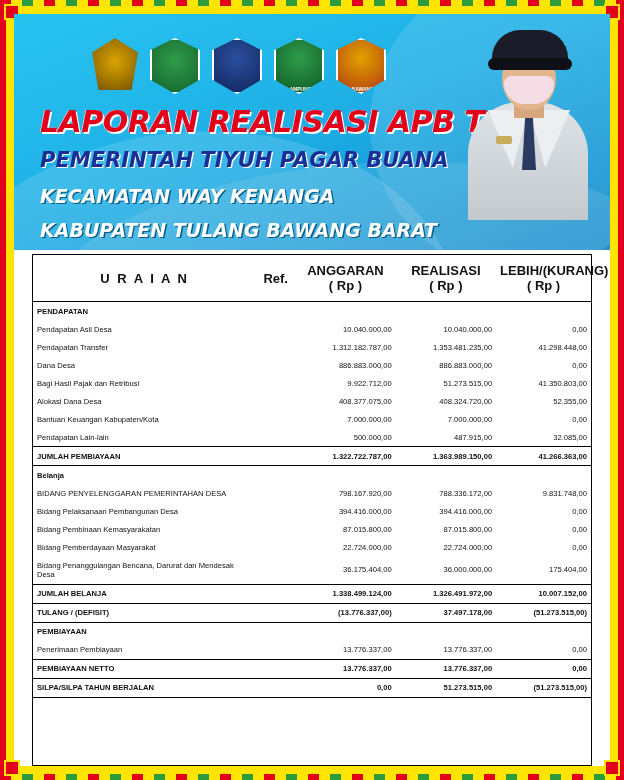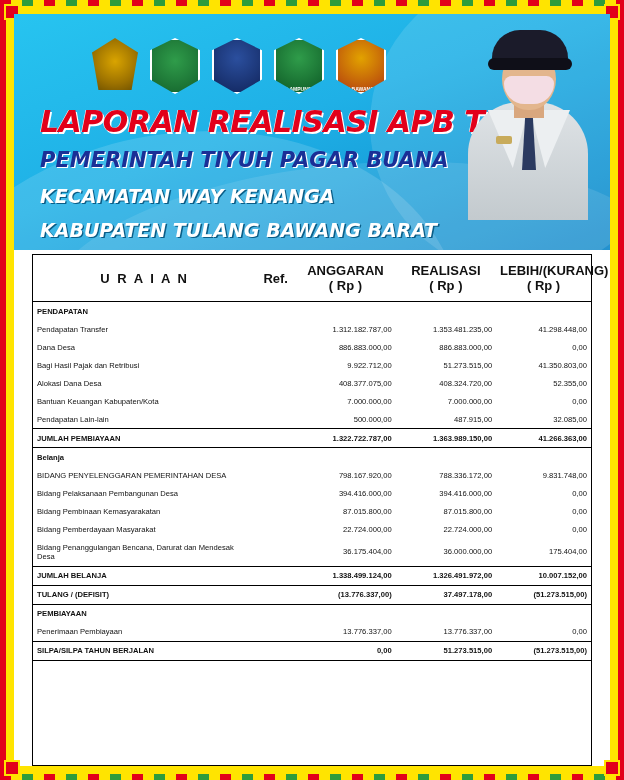--- a/index.html
+++ b/index.html
@@ -412,20 +412,27 @@
       </thead>
       <tbody id="report-body">
           <tr>
             <td class="lvl0">PENDAPATAN</td>
             <td class="ref"></td>
             <td class="num"></td>
             <td class="num"></td>
             <td class="num"></td>
           </tr>
           <tr>
+            <td class="lvl1">Pendapatan Asli Desa</td>
+            <td class="ref"></td>
+            <td class="num">10.040.000,00</td>
+            <td class="num">10.040.000,00</td>
+            <td class="num">0,00</td>
+          </tr>
+          <tr>
             <td class="lvl1">Pendapatan Transfer</td>
             <td class="ref"></td>
             <td class="num">1.312.182.787,00</td>
             <td class="num">1.353.481.235,00</td>
             <td class="num">41.298.448,00</td>
           </tr>
           <tr>
             <td class="lvl2">Dana Desa</td>
             <td class="ref"></td>
             <td class="num">886.883.000,00</td>
@@ -531,20 +538,27 @@
             <td class="num"></td>
           </tr>
           <tr>
             <td class="lvl1">Penerimaan Pembiayaan</td>
             <td class="ref"></td>
             <td class="num">13.776.337,00</td>
             <td class="num">13.776.337,00</td>
             <td class="num">0,00</td>
           </tr>
           <tr class="row-total">
+            <td class="total-lbl">PEMBIAYAAN NETTO</td>
+            <td class="ref"></td>
+            <td class="num">13.776.337,00</td>
+            <td class="num">13.776.337,00</td>
+            <td class="num">0,00</td>
+          </tr>
+          <tr class="row-total">
             <td class="lvl0">SILPA/SILPA TAHUN BERJALAN</td>
             <td class="ref"></td>
             <td class="num">0,00</td>
             <td class="num">51.273.515,00</td>
             <td class="num">(51.273.515,00)</td>
           </tr>
         </tbody>
     </table>
   </div>
 

